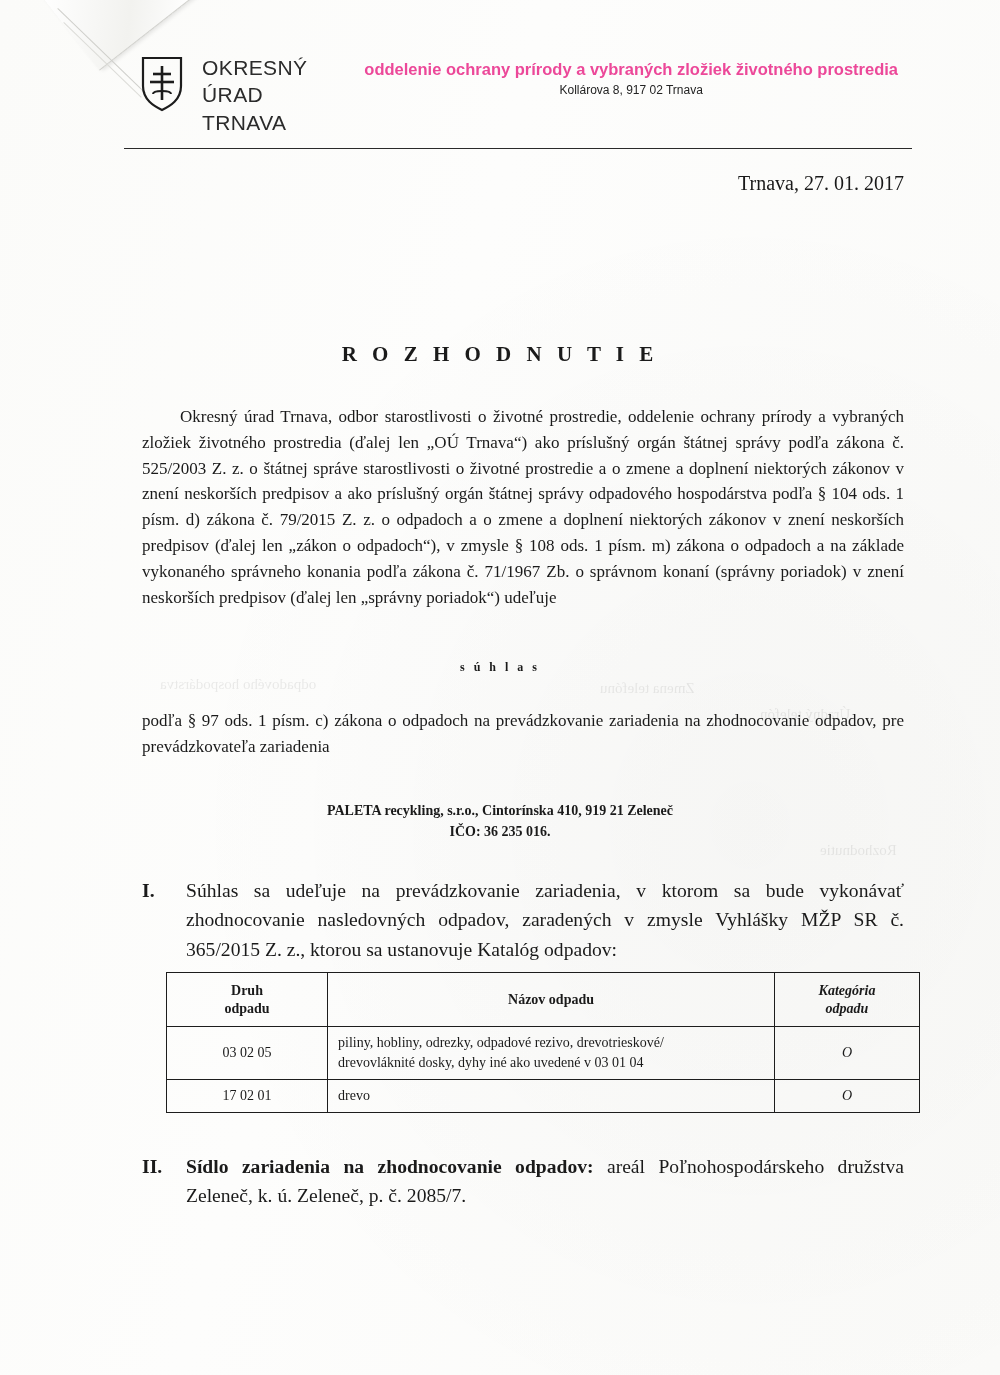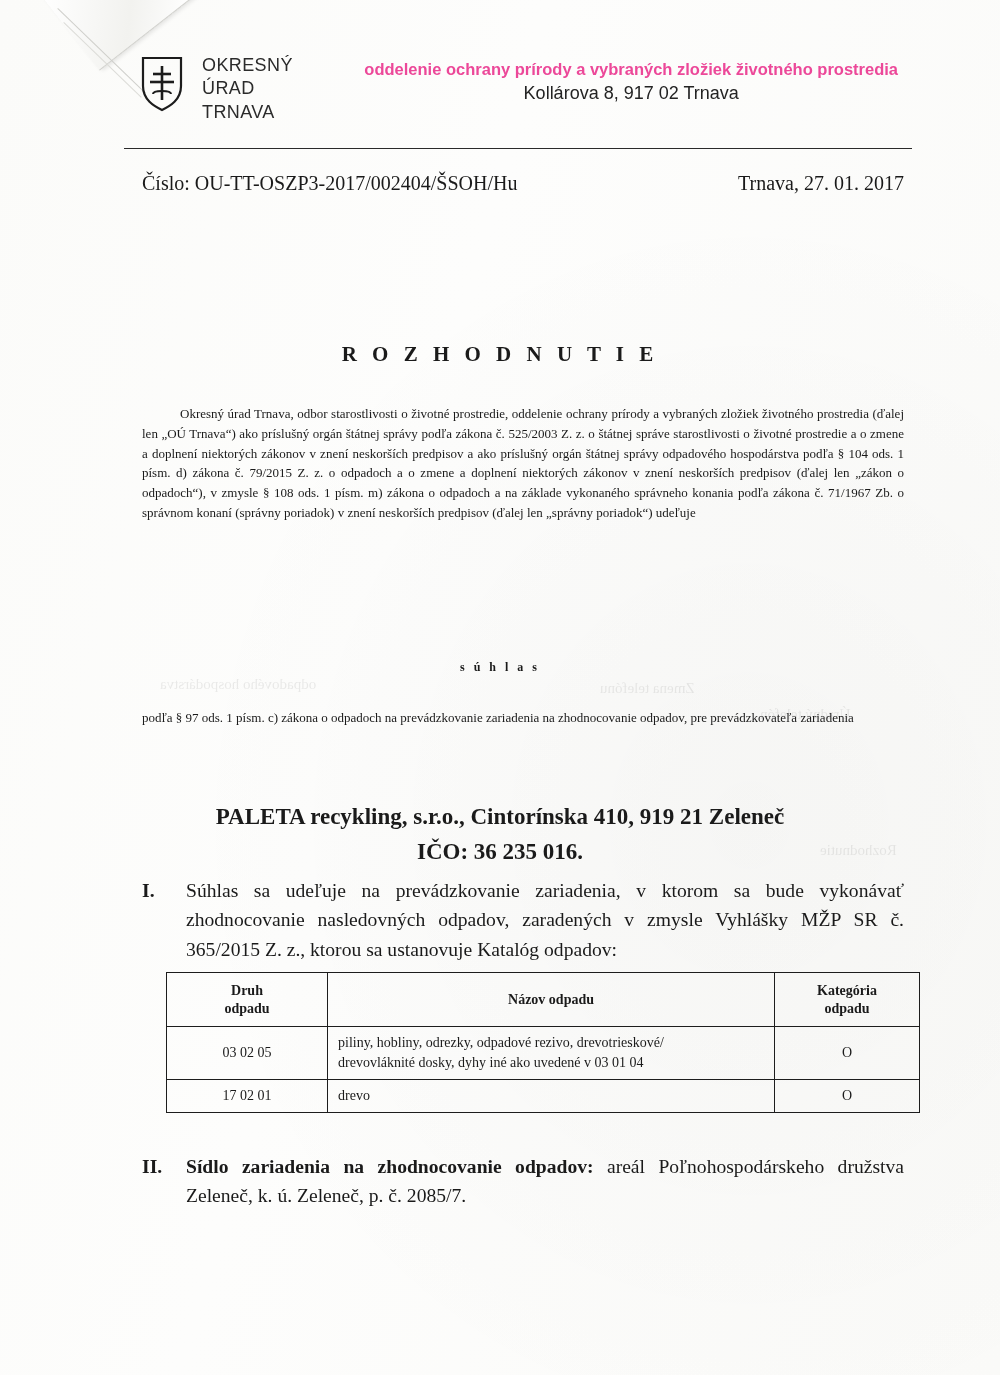--- a/index.html
+++ b/index.html
@@ -76,38 +76,38 @@
   }
   .crest {
     width: 44px;
     height: 56px;
     flex: 0 0 auto;
     margin-top: 4px;
   }
   .office {
     margin-left: 18px;
     font-family: "Liberation Sans", sans-serif;
-    font-size: 18px;
+    font-size: 21px;
     line-height: 1.30;
     letter-spacing: 0.4px;
     color: #2b2b2b;
     padding-top: 2px;
   }
   .office div { white-space: nowrap; }
 
   .header-right {
     margin-left: auto;
     text-align: center;
     font-family: "Liberation Sans", sans-serif;
     padding-top: 4px;
     padding-right: 10px;
   }
   .hr-line1 { font-size: 16.5px; color: #232323; }
   .hr-line2 { font-size: 16.5px; font-weight: bold; color: #ec4899; margin-top: 4px; }
-  .hr-line3 { font-size: 18px; color: #232323; margin-top: 4px; }
+  .hr-line3 { font-size: 12px; color: #232323; margin-top: 4px; }
 
   .rule {
     position: absolute;
     top: 148px;
     left: 124px;
     right: 88px;
     border-top: 1.4px solid #2a2a2a;
   }
 
   
@@ -130,21 +130,21 @@
     font-size: 21px;
     font-weight: bold;
     letter-spacing: 5px;
   }
 
   
   .para {
     position: absolute;
     left: 142px;
     right: 96px;
-    font-size: 13px;
+    font-size: 17px;
     line-height: 1.52;
     text-align: justify;
   }
   .para.p1 { top: 404px; text-indent: 38px; }
 
   .subtitle {
     position: absolute;
     top: 660px;
     left: 0; right: 0;
     text-align: center;
@@ -153,21 +153,21 @@
     letter-spacing: 3px;
   }
 
   .para.p2 { top: 708px; }
 
   .entity {
     position: absolute;
     top: 800px;
     left: 0; right: 0;
     text-align: center;
-    font-size: 23px;
+    font-size: 14px;
     font-weight: bold;
     line-height: 1.5;
   }
 
   
   .section {
     position: absolute;
     left: 142px;
     right: 96px;
     font-size: 19.6px;
@@ -202,21 +202,21 @@
     vertical-align: middle;
   }
   table.waste th {
     font-weight: bold;
     text-align: center;
     line-height: 1.25;
     padding-top: 9px;
     padding-bottom: 9px;
   }
   .col-code { width: 140px; text-align: center; }
-  .col-cat  { width: 124px; text-align: center; }
+  .col-cat  { width: 124px; text-align: center; font-style: italic; }
   .cell-name { line-height: 1.42; }
 
   
   .ghost {
     position: absolute;
     color: rgba(40,40,40,0.085);
     font-size: 15px;
     font-family: "Liberation Serif", serif;
     transform: scaleX(-1);
     white-space: nowrap;
@@ -255,21 +255,20 @@
 
     <div class="header-right">
       <div class="hr-line2">oddelenie ochrany prírody a vybraných zložiek životného prostredia</div>
       <div class="hr-line3">Kollárova 8,  917 02 Trnava</div>
     </div>
   </div>
 
   <div class="rule"></div>
 
   <div class="meta">
-    <div>Číslo: OU-TT-OSZP3-2017/002404/ŠSOH/Hu</div>
     <div class="meta-right">Trnava, 27. 01. 2017</div>
   </div>
 
   <div class="doc-title">R O Z H O D N U T I E</div>
 
   <div class="para p1">Okresný úrad Trnava, odbor starostlivosti o životné prostredie, oddelenie ochrany prírody a vybraných zložiek životného prostredia (ďalej len „OÚ Trnava“) ako príslušný orgán štátnej správy podľa zákona č. 525/2003 Z. z. o štátnej správe starostlivosti o životné prostredie a o zmene a doplnení niektorých zákonov v znení neskorších predpisov a ako príslušný orgán štátnej správy odpadového hospodárstva podľa § 104 ods. 1 písm. d) zákona č. 79/2015 Z. z. o odpadoch a o zmene a doplnení niektorých zákonov v znení neskorších predpisov (ďalej len „zákon o odpadoch“), v zmysle § 108 ods. 1 písm. m) zákona o odpadoch a na základe vykonaného správneho konania podľa zákona č. 71/1967 Zb. o správnom konaní (správny poriadok) v znení neskorších predpisov (ďalej len „správny poriadok“) udeľuje</div>
 
   <div class="subtitle">s ú h l a s</div>
 
   <div class="para p2">podľa § 97 ods. 1 písm. c) zákona o odpadoch na prevádzkovanie zariadenia na zhodnocovanie odpadov, pre prevádzkovateľa zariadenia</div>

